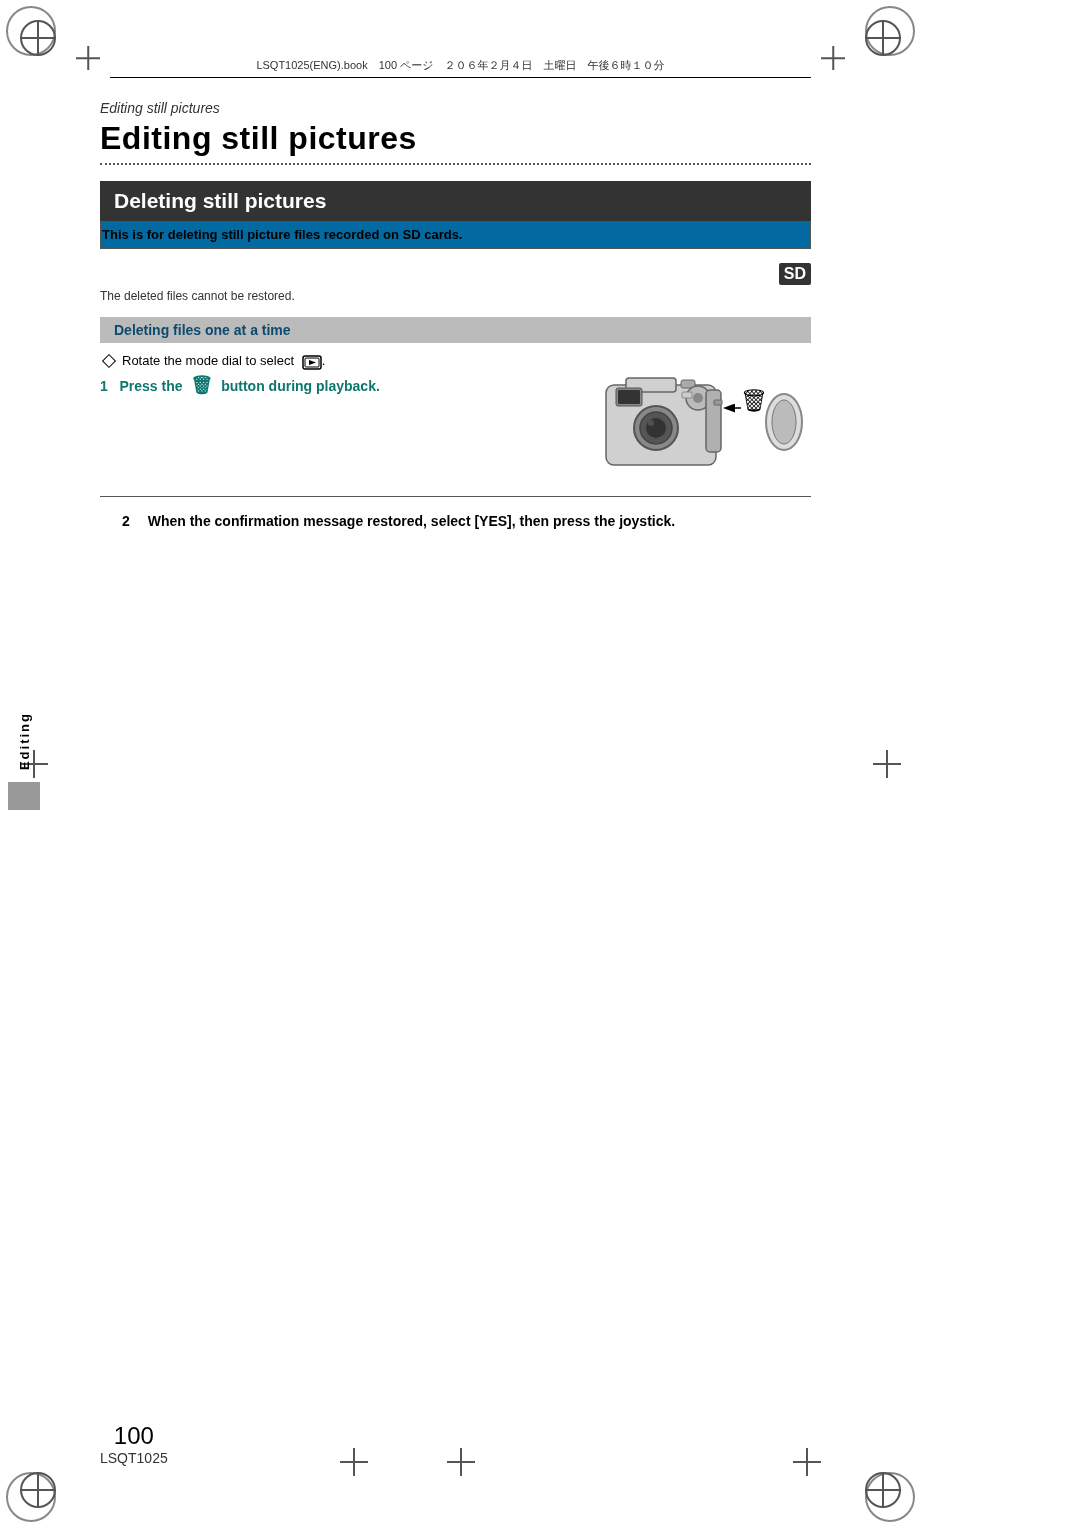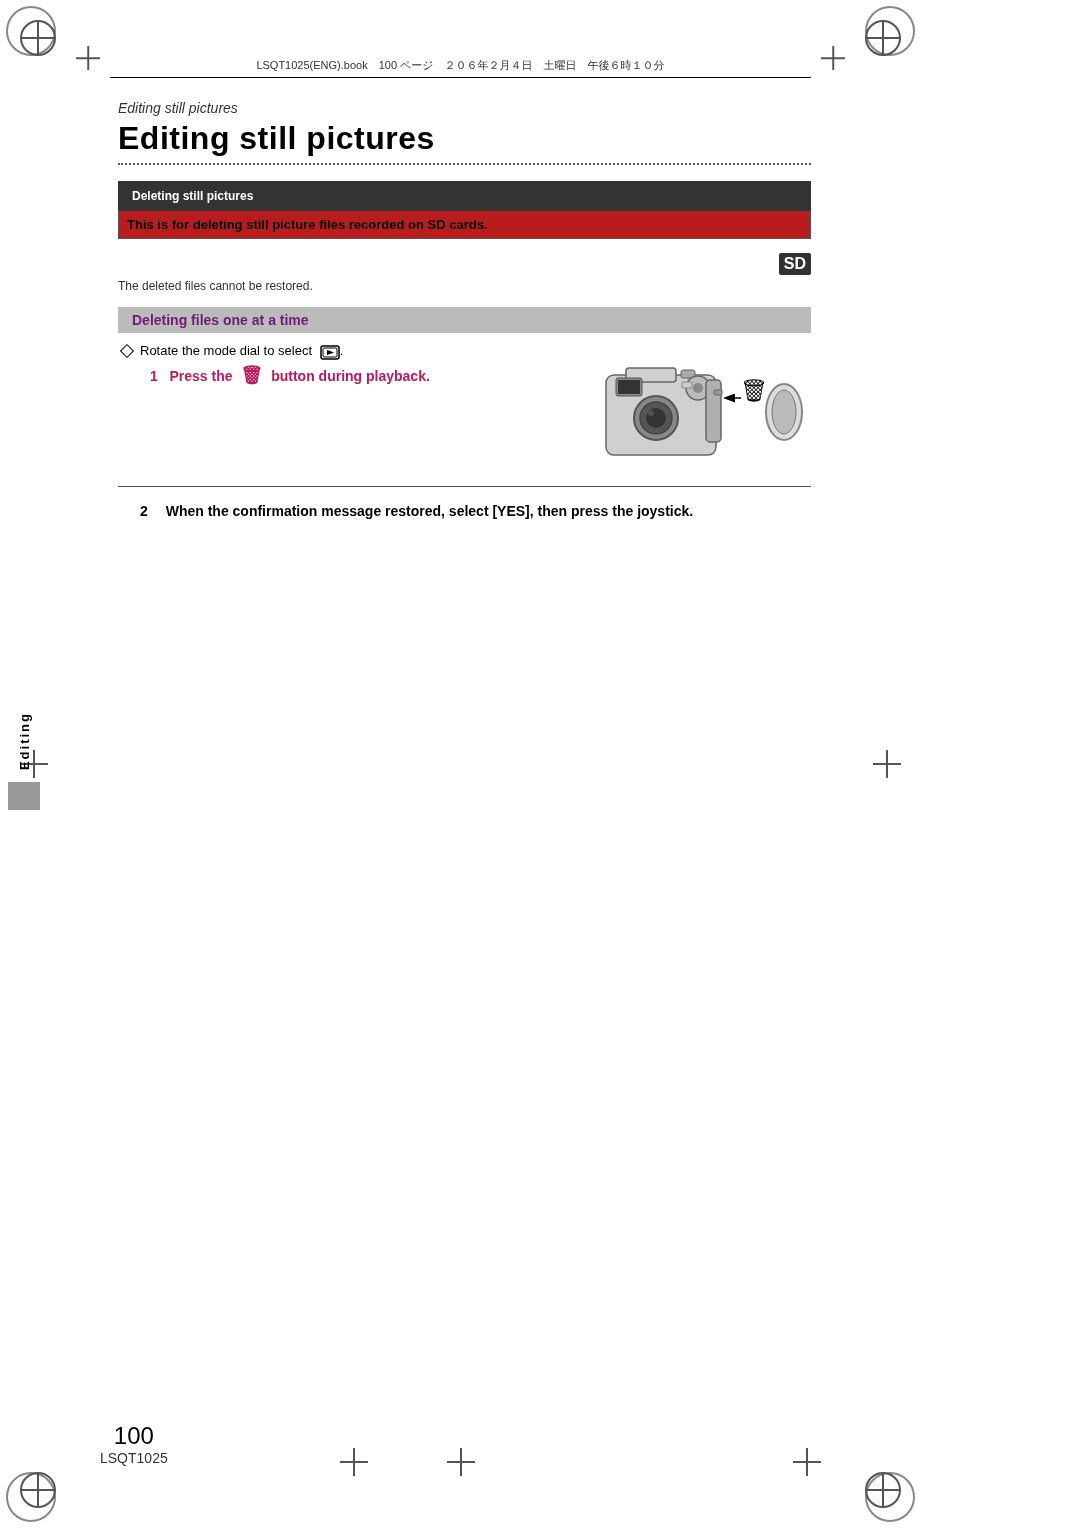--- a/index.html
+++ b/index.html
@@ -37,21 +37,21 @@
 
     .top-bar-text {
       flex: 1;
       text-align: center;
     }
 
     
     .content {
       position: absolute;
       top: 100px;
-      left: 118px;
+      left: 100px;
       right: 110px;
     }
 
     
     .section-label {
       font-style: italic;
       font-size: 14px;
       color: #333;
       margin-bottom: 4px;
     }
@@ -70,31 +70,31 @@
       border: none;
       border-top: 2px dotted #555;
       margin-bottom: 16px;
     }
 
     
     .dark-header {
       background: #333;
       color: #fff;
       padding: 8px 14px;
-      font-size: 12px;
+      font-size: 21px;
       font-weight: bold;
       margin-bottom: 0;
     }
 
     
     .subtitle-bar {
-      background: #b91c1c;
+      background: #0369a1;
       border: 1px solid #555;
       border-top: none;
-      padding: 6px 8px;
+      padding: 6px 1px;
       font-size: 13px;
       font-weight: bold;
       color: #000;
       margin-bottom: 14px;
     }
 
     
     .sd-badge-container {
       display: flex;
       justify-content: flex-end;
@@ -116,21 +116,21 @@
       color: #333;
       margin-bottom: 14px;
     }
 
     
     .sub-section-header {
       background: #bbb;
       padding: 5px 14px;
       font-size: 14px;
       font-weight: bold;
-      color: #701a75;
+      color: #0c4a6e;
       margin-bottom: 10px;
     }
 
     
     .diamond-instruction {
       display: flex;
       align-items: center;
       font-size: 13px;
       color: #000;
       padding-left: 4px;
@@ -151,23 +151,22 @@
       display: flex;
       align-items: flex-start;
       margin-bottom: 16px;
       gap: 20px;
     }
 
     .step-text {
       flex: 1;
       font-size: 14px;
       font-weight: bold;
-      color: #be185d;
+      color: #0f766e;
       padding-top: 4px;
-      margin-left: 32px;
     }
 
     
     .camera-area {
       width: 220px;
       flex-shrink: 0;
       display: flex;
       align-items: center;
       justify-content: center;
     }

